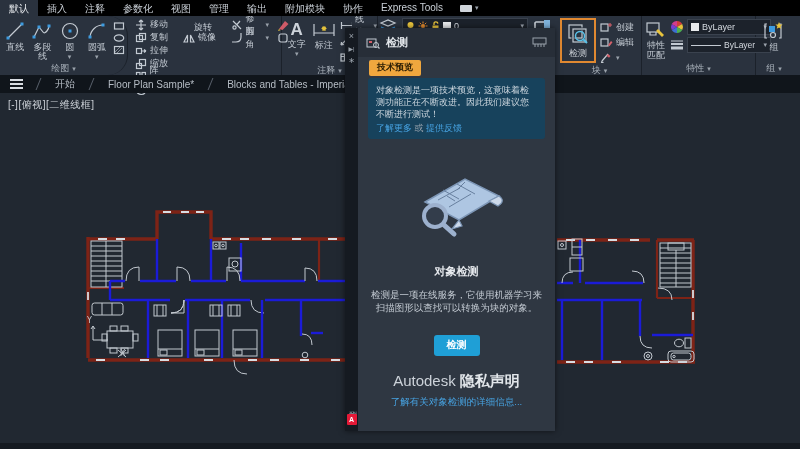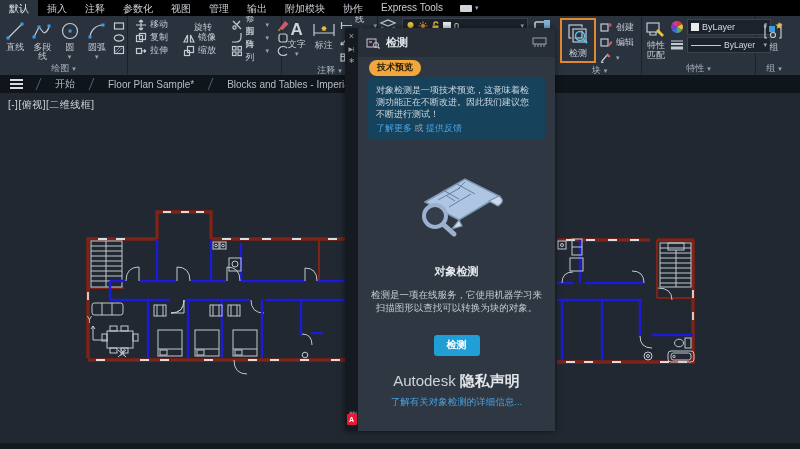--- a/index.html
+++ b/index.html
@@ -75,21 +75,21 @@
   .pstrip .grip{flex:1;}
   .vtab{writing-mode:vertical-rl;color:#8a929c;font-size:8px;letter-spacing:1px;}
   .alogo{width:10px;height:11px;background:#e51937;color:#fff;font-size:7px;font-weight:bold;
          display:flex;align-items:center;justify-content:center;border-radius:1px;margin:4px 0 6px 0;}
   .pbodywrap{flex:1;display:flex;flex-direction:column;background:#2f3742;}
   .phead{height:29px;background:#272e38;display:flex;align-items:center;padding:0 8px;gap:6px;
          color:#e2e6ea;font-size:11px;font-weight:bold;}
   .phead .sp{flex:1;}
   .pcontent{flex:1;display:flex;flex-direction:column;align-items:center;}
   .badge{align-self:flex-start;margin:3px 0 0 11px;background:var(--badge-orange,#f0a73e);
-         color:#2b1d04;font-size:9px;font-weight:bold;padding:1px 8px 2px 8px;border-radius:8px;}
+         color:#2b1d04;font-size:9px;font-weight:bold;padding:1px 8px 2px 8px;border-radius:2px;}
   .notice{margin:2px 10px 0 10px;background:var(--notice-bg,#17425c);border-radius:3px;
           padding:6px 8px 5px 8px;font-size:9px;line-height:12px;color:#ccd6de;}
   .notice .links{margin-top:2px;}
   a.lnk{color:var(--link-blue,#47a3e2);text-decoration:none;cursor:pointer;}
   .ortxt{color:#98a3ad;}
   .pheading{margin-top:24px;font-size:11px;font-weight:bold;color:#e6e9ed;}
   .pdesc{margin-top:9px;width:172px;text-align:center;font-size:9.5px;line-height:13px;color:#c3cad2;}
   .pbtn{margin-top:21px;background:var(--button-blue,#1f9fd6);color:#fff;border:none;border-radius:3px;
         font-size:10px;font-weight:bold;padding:3px 13px 4px 13px;cursor:pointer;
         font-family:"Liberation Sans","DejaVu Sans",sans-serif;}
@@ -115,21 +115,21 @@
     <div class="rtab">协作</div>
     <div class="rtab">Express Tools</div>
     <div class="rtab-btn">
       <span class="sq"></span>
       <span class="caret">▾</span>
     </div>
   </div>
 
   <div class="ribbon">
 
-    <section class="rpanel" style="left:0;width:128px;">
+    <section class="rpanel" style="left:0;width:128px;border-radius:20px;">
       <div class="pbody" style="padding-left:2px;gap:1px;">
         <div class="bigbtn">
           <svg width="22" height="22">
             <line class="ic" x1="4" y1="18" x2="18" y2="4"></line>
             <rect class="icb" x="2.5" y="16.5" width="3" height="3"></rect>
               <rect class="icb" x="16.5" y="2.5" width="3" height="3"></rect>
           </svg>
           <span class="blabel">直线</span>
         </div>
         <div class="bigbtn">
@@ -234,21 +234,21 @@
               </svg>
             <span>圆角</span>
               <span class="caret">▾</span>
           </div>
           <div class="smallrow">
             <svg width="13" height="12">
                 <rect class="ic" x="2" y="2" width="8" height="8" rx="2"></rect>
               </svg>
           </div>
         </div>
-        <div style="display:flex;gap:8px;">
+        <div style="display:flex;gap:0;flex-direction:column;">
           <div class="smallrow" style="width:40px;">
             <svg width="12" height="12">
                 <rect class="ic" x="1.5" y="3.5" width="5" height="5"></rect>
                 <path class="ic" d="M7,6 H11 M11,6 l-2,-1.5 M11,6 l-2,1.5"></path>
               </svg>
             <span>拉伸</span>
           </div>
           <div class="smallrow" style="width:40px;">
             <svg width="12" height="12">
                 <rect class="ic" x="1.5" y="5.5" width="5" height="5"></rect>

